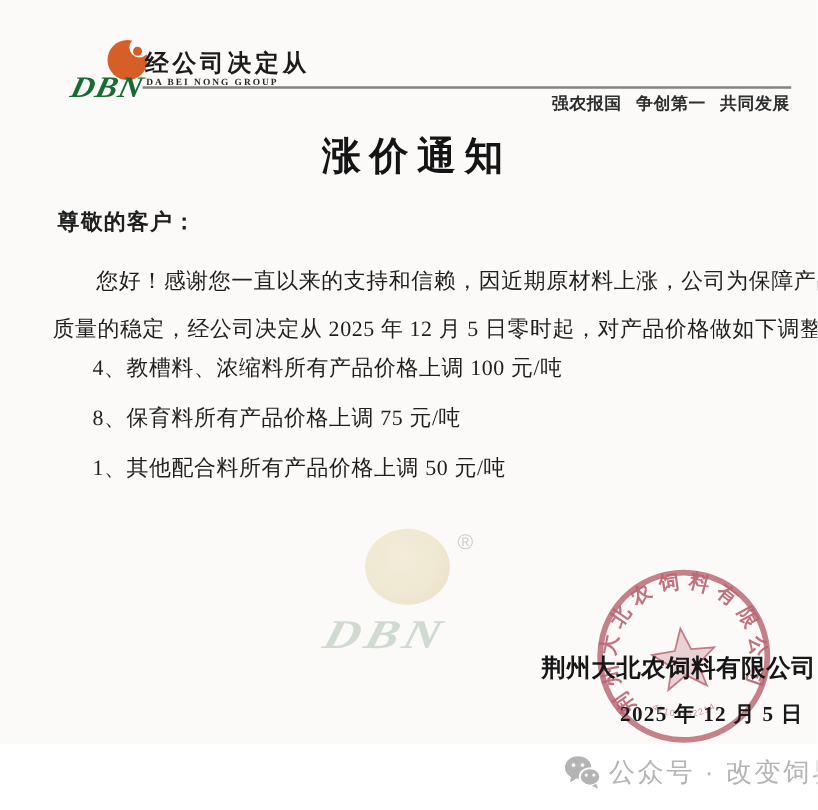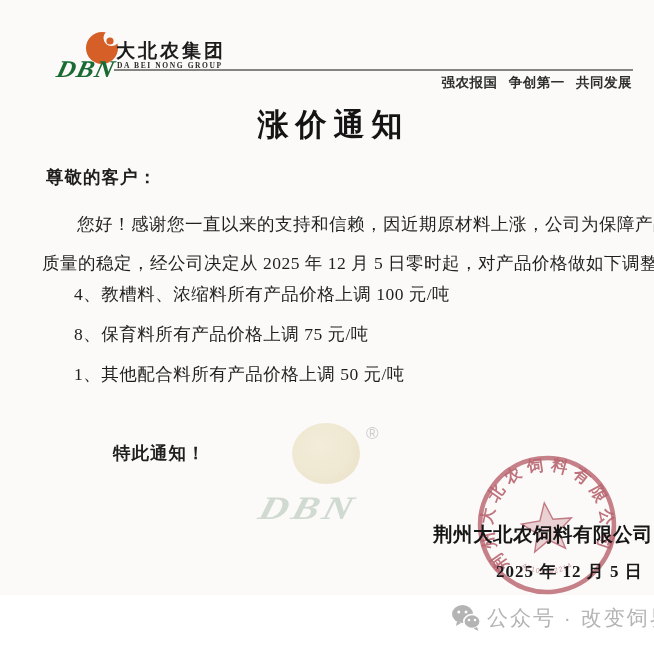--- a/index.html
+++ b/index.html
@@ -114,42 +114,41 @@
 
 <div class="page">
 
   <div>
     <svg class="logo-circle" width="38" height="36" viewBox="0 0 38 36">
       <circle cx="18" cy="17" r="16" style="fill:var(--brand-orange)"></circle>
       <circle cx="27.5" cy="7" r="8" fill="#fbfaf9"></circle>
       <circle cx="26" cy="10" r="3.6" style="fill:var(--brand-orange)"></circle>
     </svg>
     <div class="logo-dbn">DBN</div>
-    <div class="company-cn">大北农集团</div>
+    <div class="company-cn">经公司决定从</div>
     <div class="company-en">DA BEI NONG GROUP</div>
     <div class="slogan">强农报国 争创第一 共同发展</div>
     <div class="header-rule"></div>
   </div>
 
   <div class="title">涨价通知</div>
 
   <div class="salutation">尊敬的客户：</div>
 
   <div class="paragraph">
     <div class="para-line indent">您好！感谢您一直以来的支持和信赖，因近期原材料上涨，公司为保障产品</div>
     <div class="para-line">质量的稳定，经公司决定从 2025 年 12 月 5 日零时起，对产品价格做如下调整：</div>
   </div>
 
   <div class="items">
     <div class="item">4、教槽料、浓缩料所有产品价格上调 100 元/吨</div>
     <div class="item">8、保育料所有产品价格上调 75 元/吨</div>
     <div class="item">1、其他配合料所有产品价格上调 50 元/吨</div>
   </div>
 
-  <div class="closing">特此通知！</div>
 
   <div class="wm-ball"></div>
   <div class="wm-reg">®</div>
   <div class="wm-dbn">DBN</div>
 
   <svg class="seal" width="150" height="150" viewBox="0 0 148 148">
     <defs>
       <path id="ringPath" d="M 32.6 108.7 A 54 54 0 1 1 115.4 108.7" fill="none"></path>
       <path id="serialPath" d="M 44 112 A 50 50 0 0 0 104 112" fill="none"></path>
     </defs>

